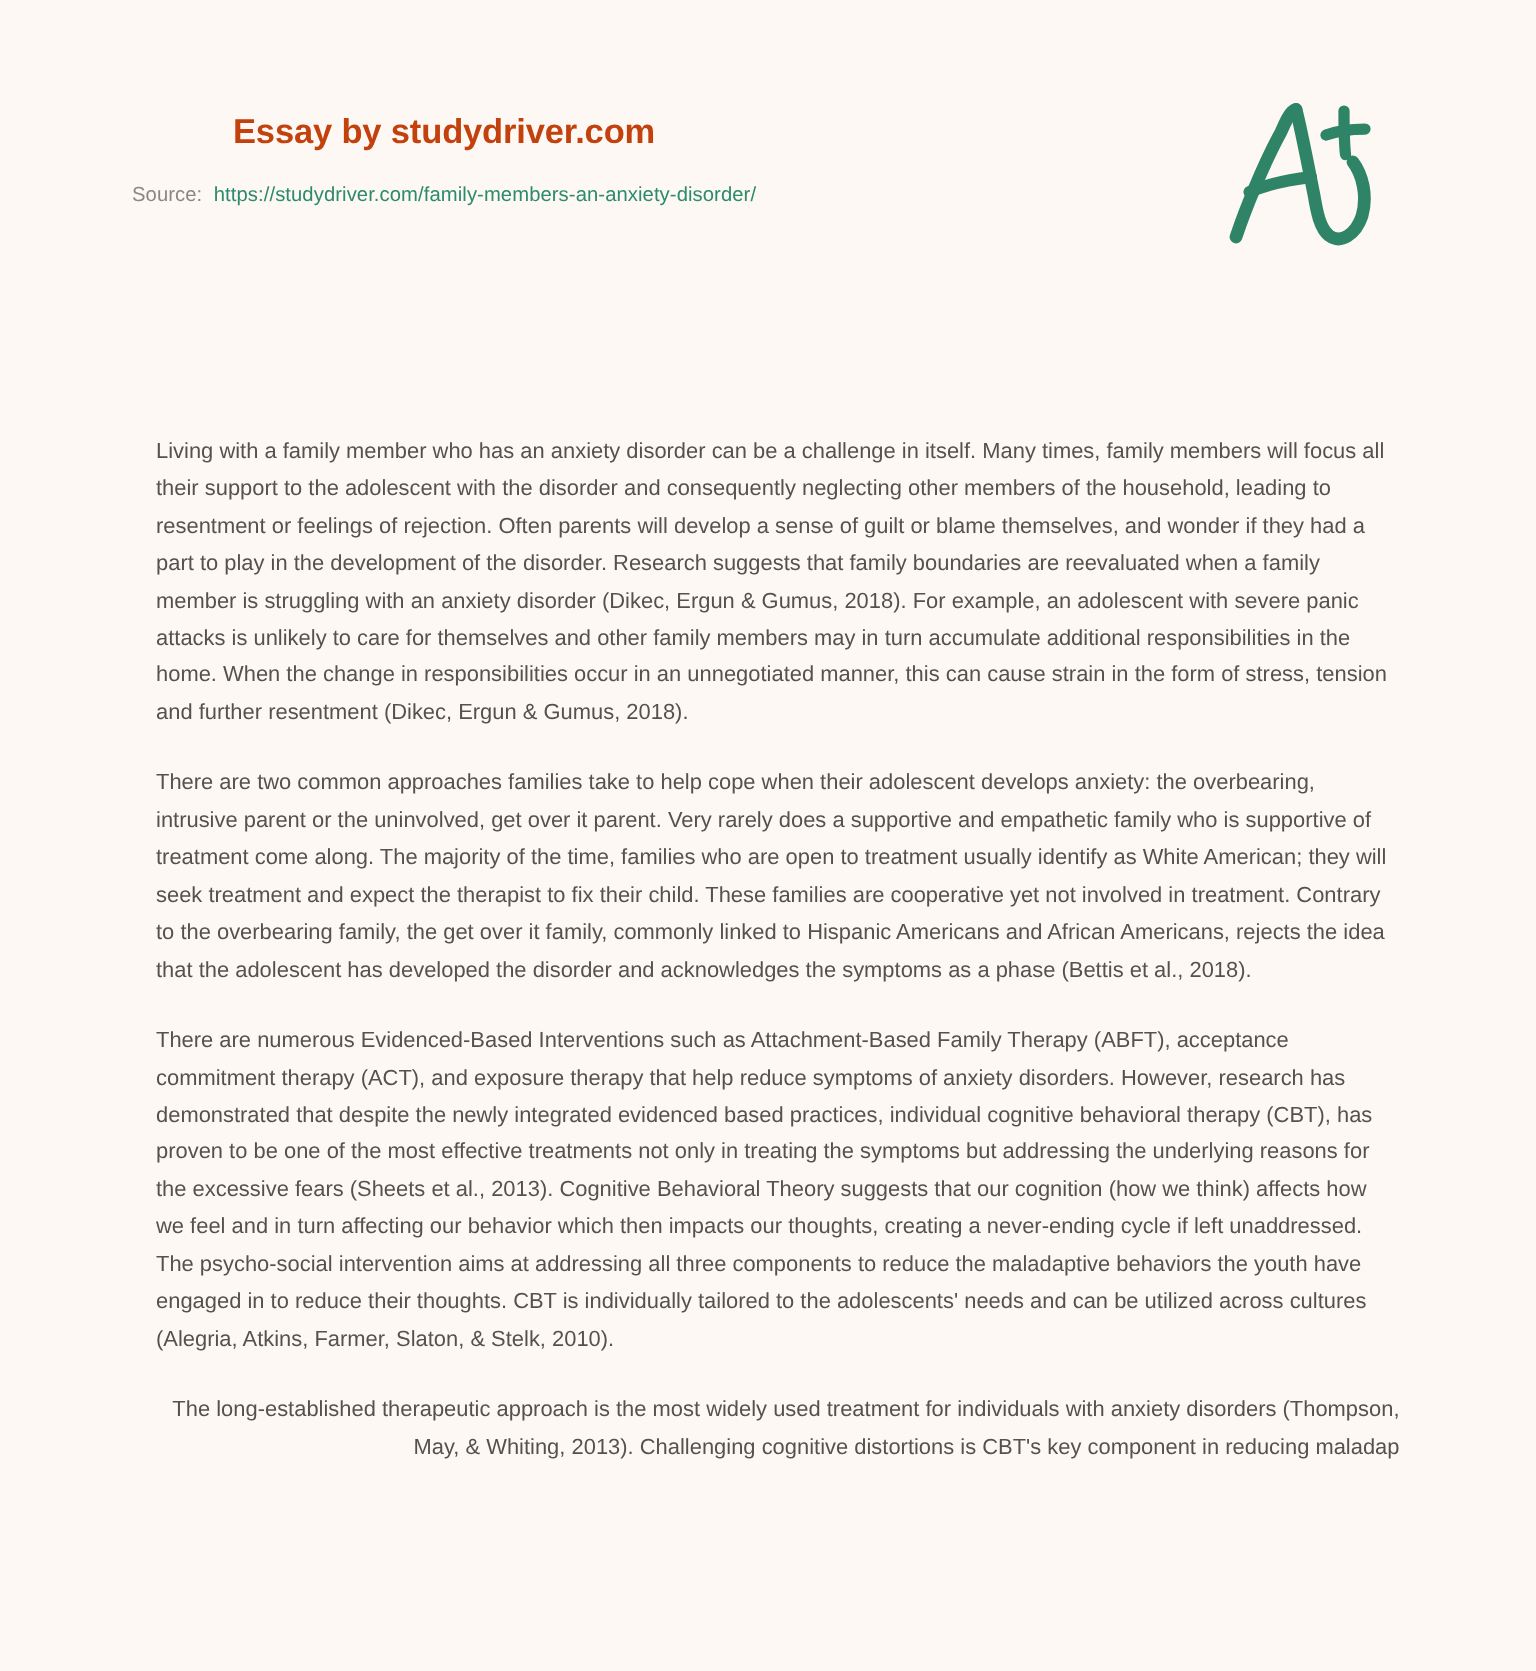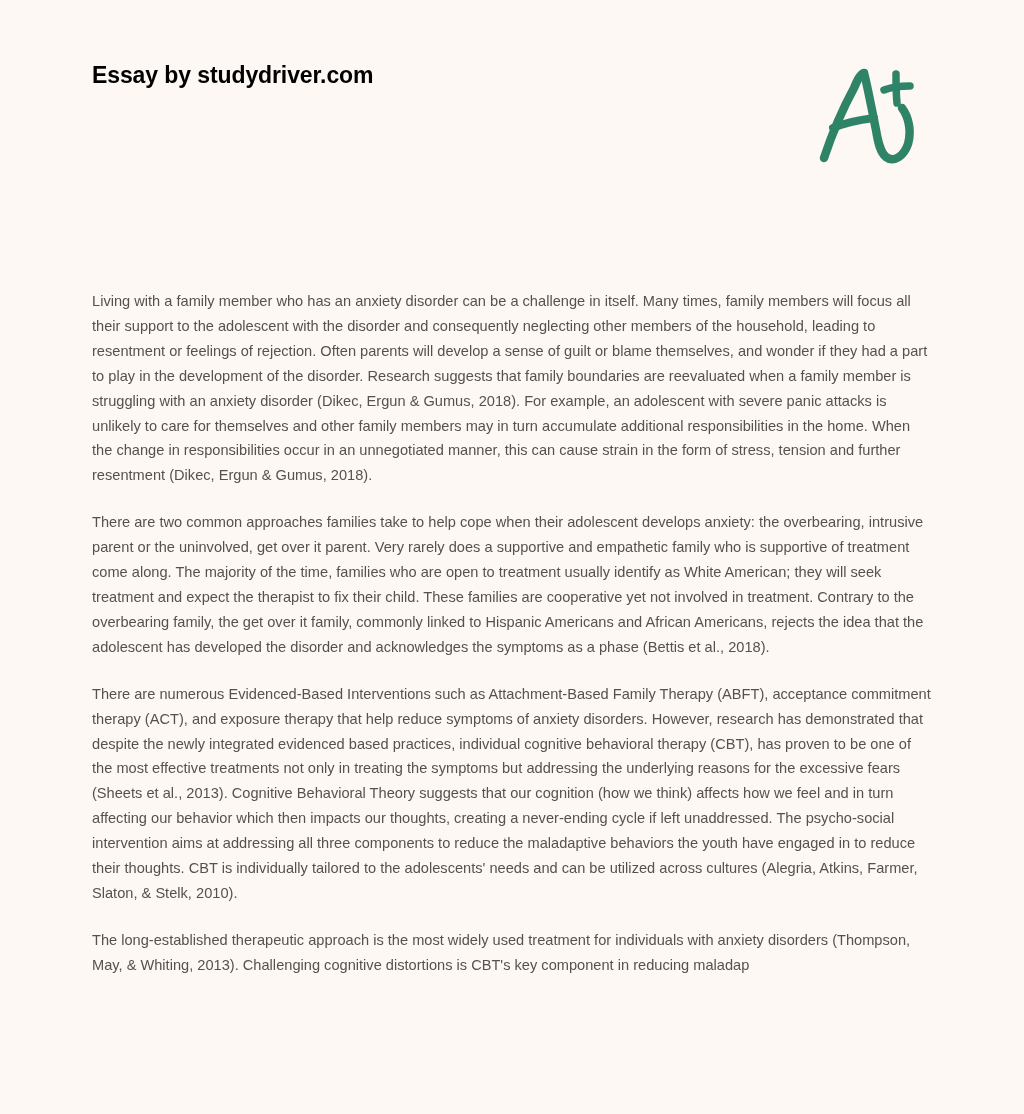--- a/index.html
+++ b/index.html
@@ -35,24 +35,24 @@
 
   .header-text {
     position: absolute;
     left: 88px;
     top: 58px;
   }
 
   .essay-by {
     font-size: 23px;
     font-weight: bold;
-    color: #000000;
+    color: #c2410c;
     letter-spacing: -0.1px;
     line-height: 1.2;
-    margin: 4px;
+    margin: 16px;
     white-space: nowrap;
     text-align: center;
   }
 
   .source-line {
     margin: 0;
     margin-top: 20px;
     font-size: 13.5px;
     color: #8b8781;
     white-space: nowrap;
@@ -96,48 +96,53 @@
     color: #211f1e;
     letter-spacing: -0.2px;
     line-height: 1.25;
   }
 
   .body-copy {
     margin-top: 46px;
   }
 
   .body-copy p {
-    margin: 0 0 22px 4px;
+    margin: 0 0 22px 16px;
     font-size: 14.6px;
     line-height: 24.9px;
     color: #55524e;
     letter-spacing: 0.01px;
     text-align: left;
   }
 
   .body-copy p:last-child {
     margin-bottom: 0;
+    text-align: right;
   }
 
   .section-heading {
     margin: 0 0 22px 0;
     font-size: 14.6px;
     line-height: 24.9px;
     color: #55524e;
   }
 </style>
 </head>
 <body>
 
 <div class="page">
 
   <div class="header">
 
     <div class="header-text">
       <div class="essay-by">Essay by studydriver.com</div>
+      <div class="source-line">
+        <span class="source-label">Source:</span>
+        <span>&nbsp;</span><a class="source-url" href="#">https://studydriver.com/family-members-an-anxiety-disorder/</a>
+      </div>
     </div>
 
     <div class="logo">
       <svg viewBox="0 0 112 104" xmlns="http://www.w3.org/2000/svg">
         <g fill="none" stroke="#2f8468" stroke-linecap="round" stroke-linejoin="round">
 
           <path d="M12 96 C 18 78, 30 48, 42 26 C 45 19, 48 12, 52 11" stroke-width="8.5"></path>
 
           <path d="M52 11 C 55 22, 60 48, 64 68 C 66 80, 68 90, 74 95
                    C 82 101, 92 94, 96 82 C 100 68, 96 54, 90 46" stroke-width="8.5"></path>

